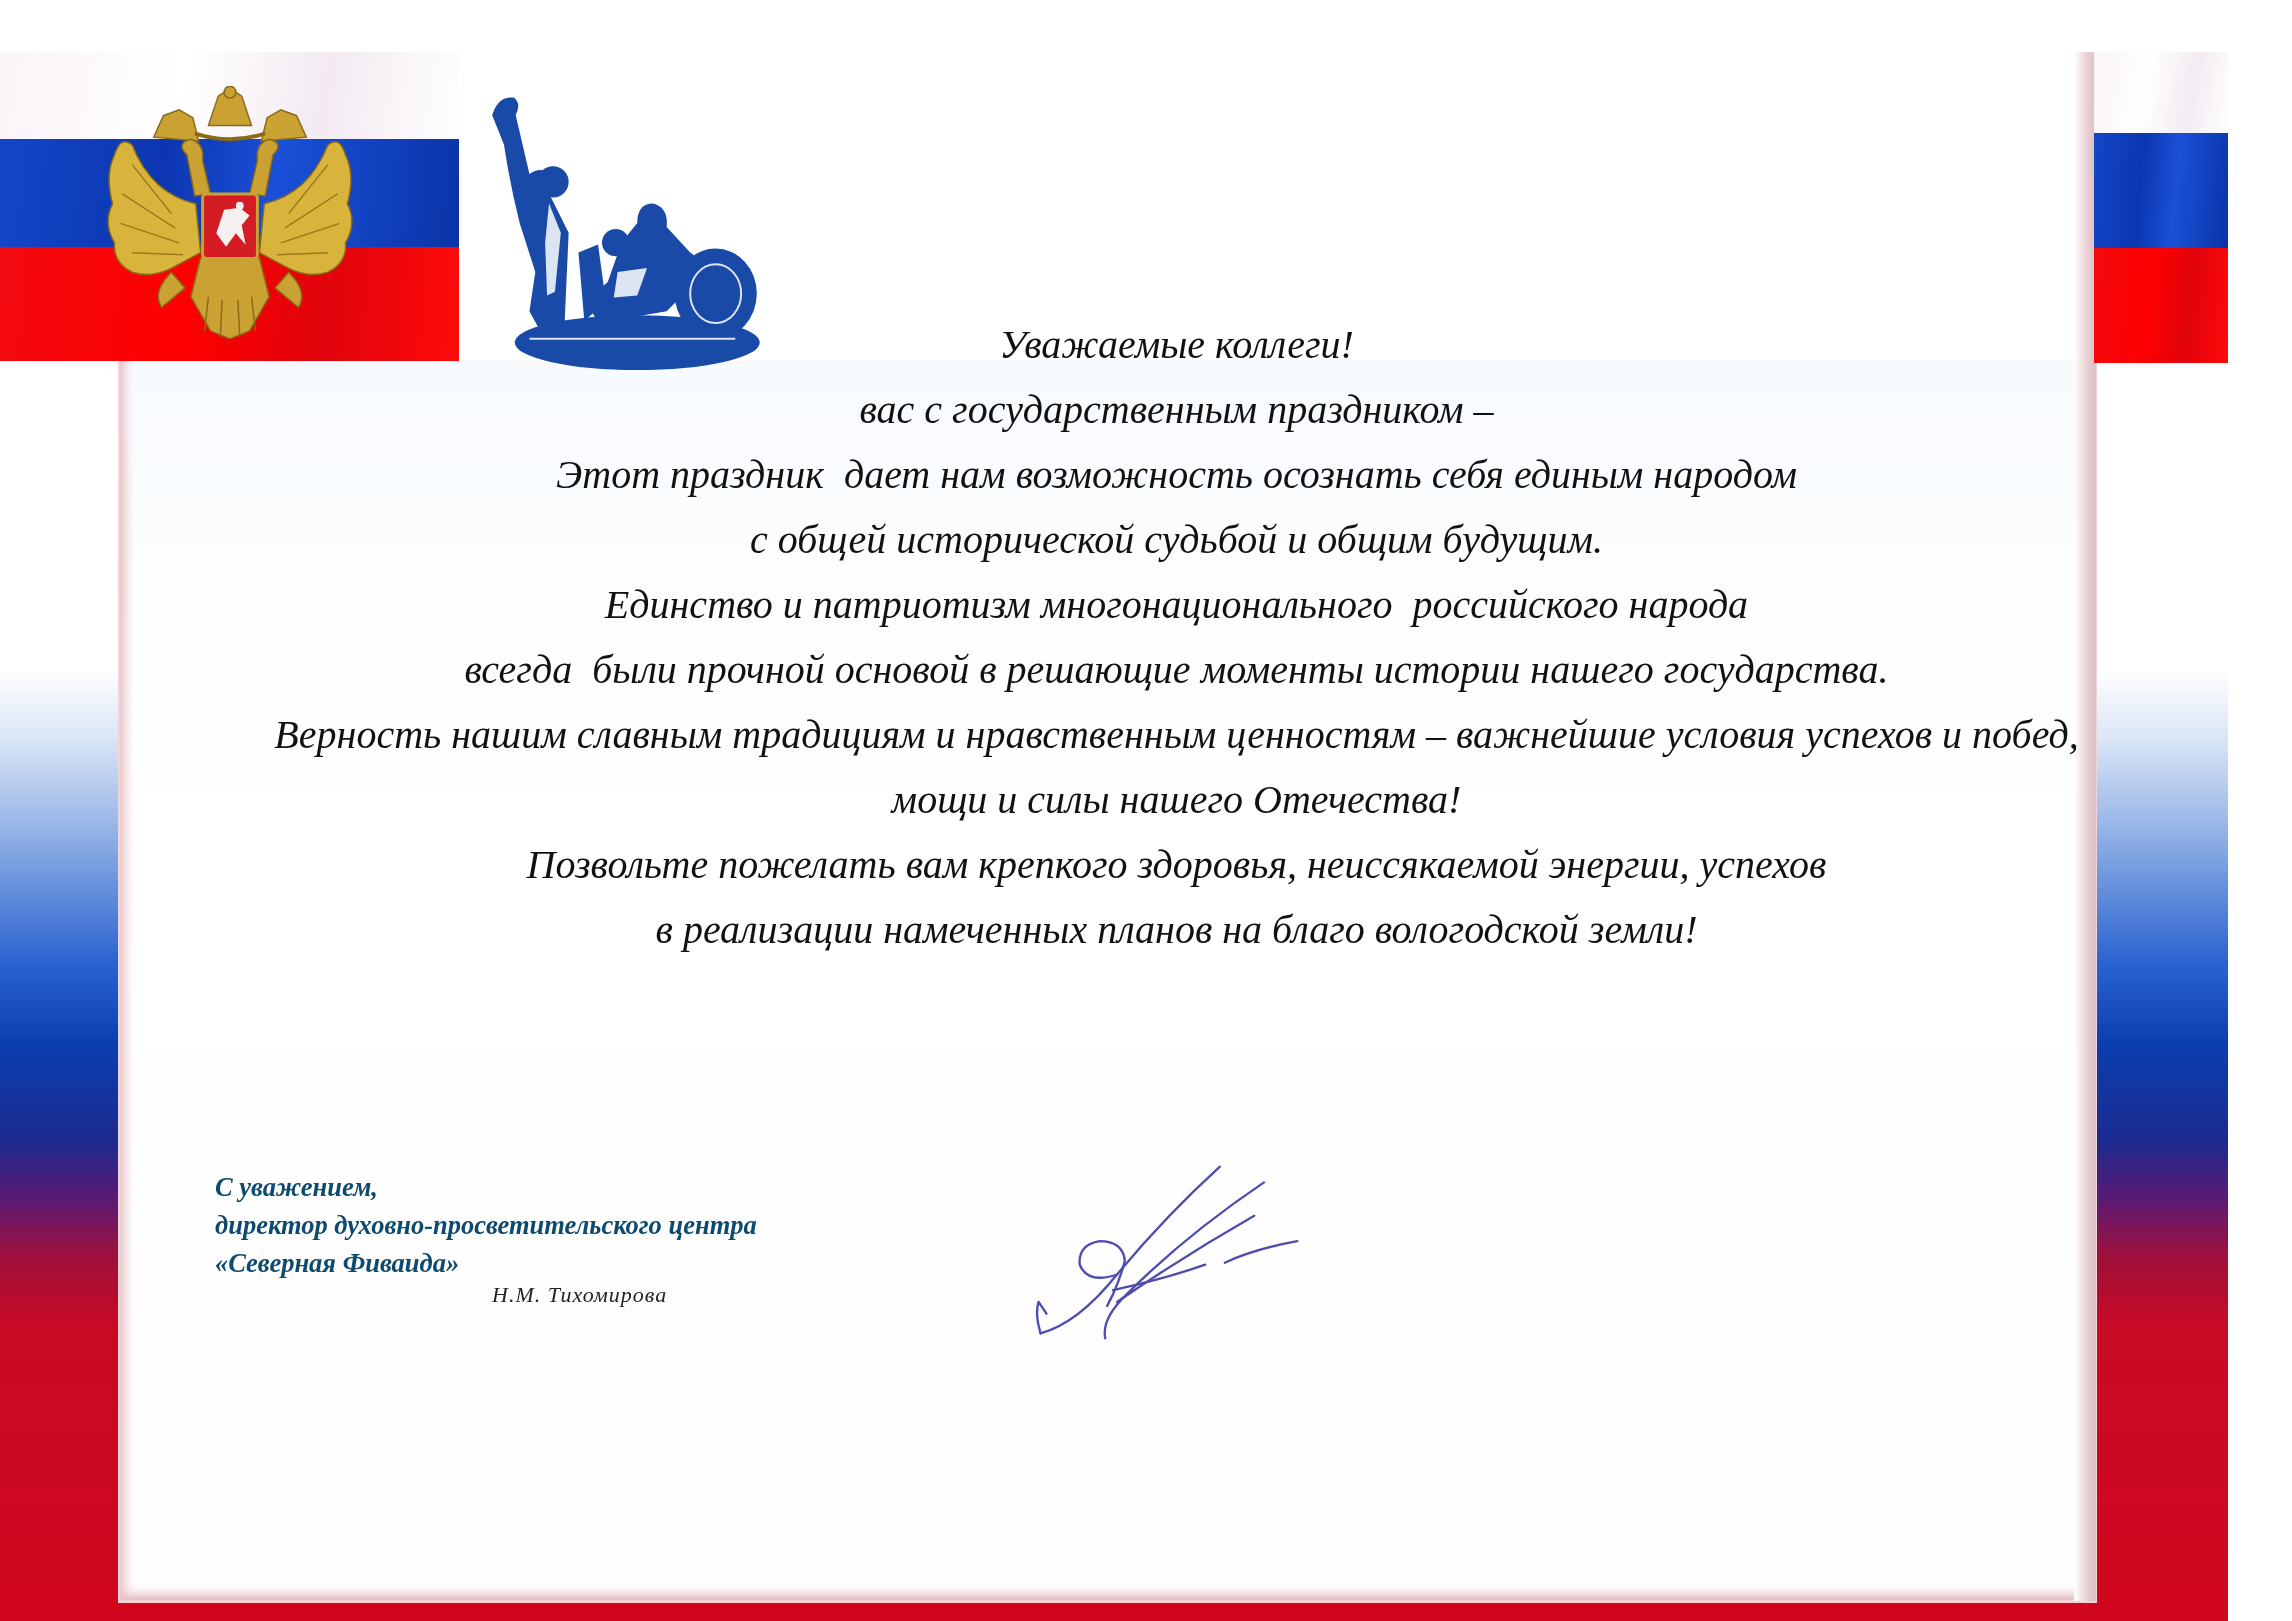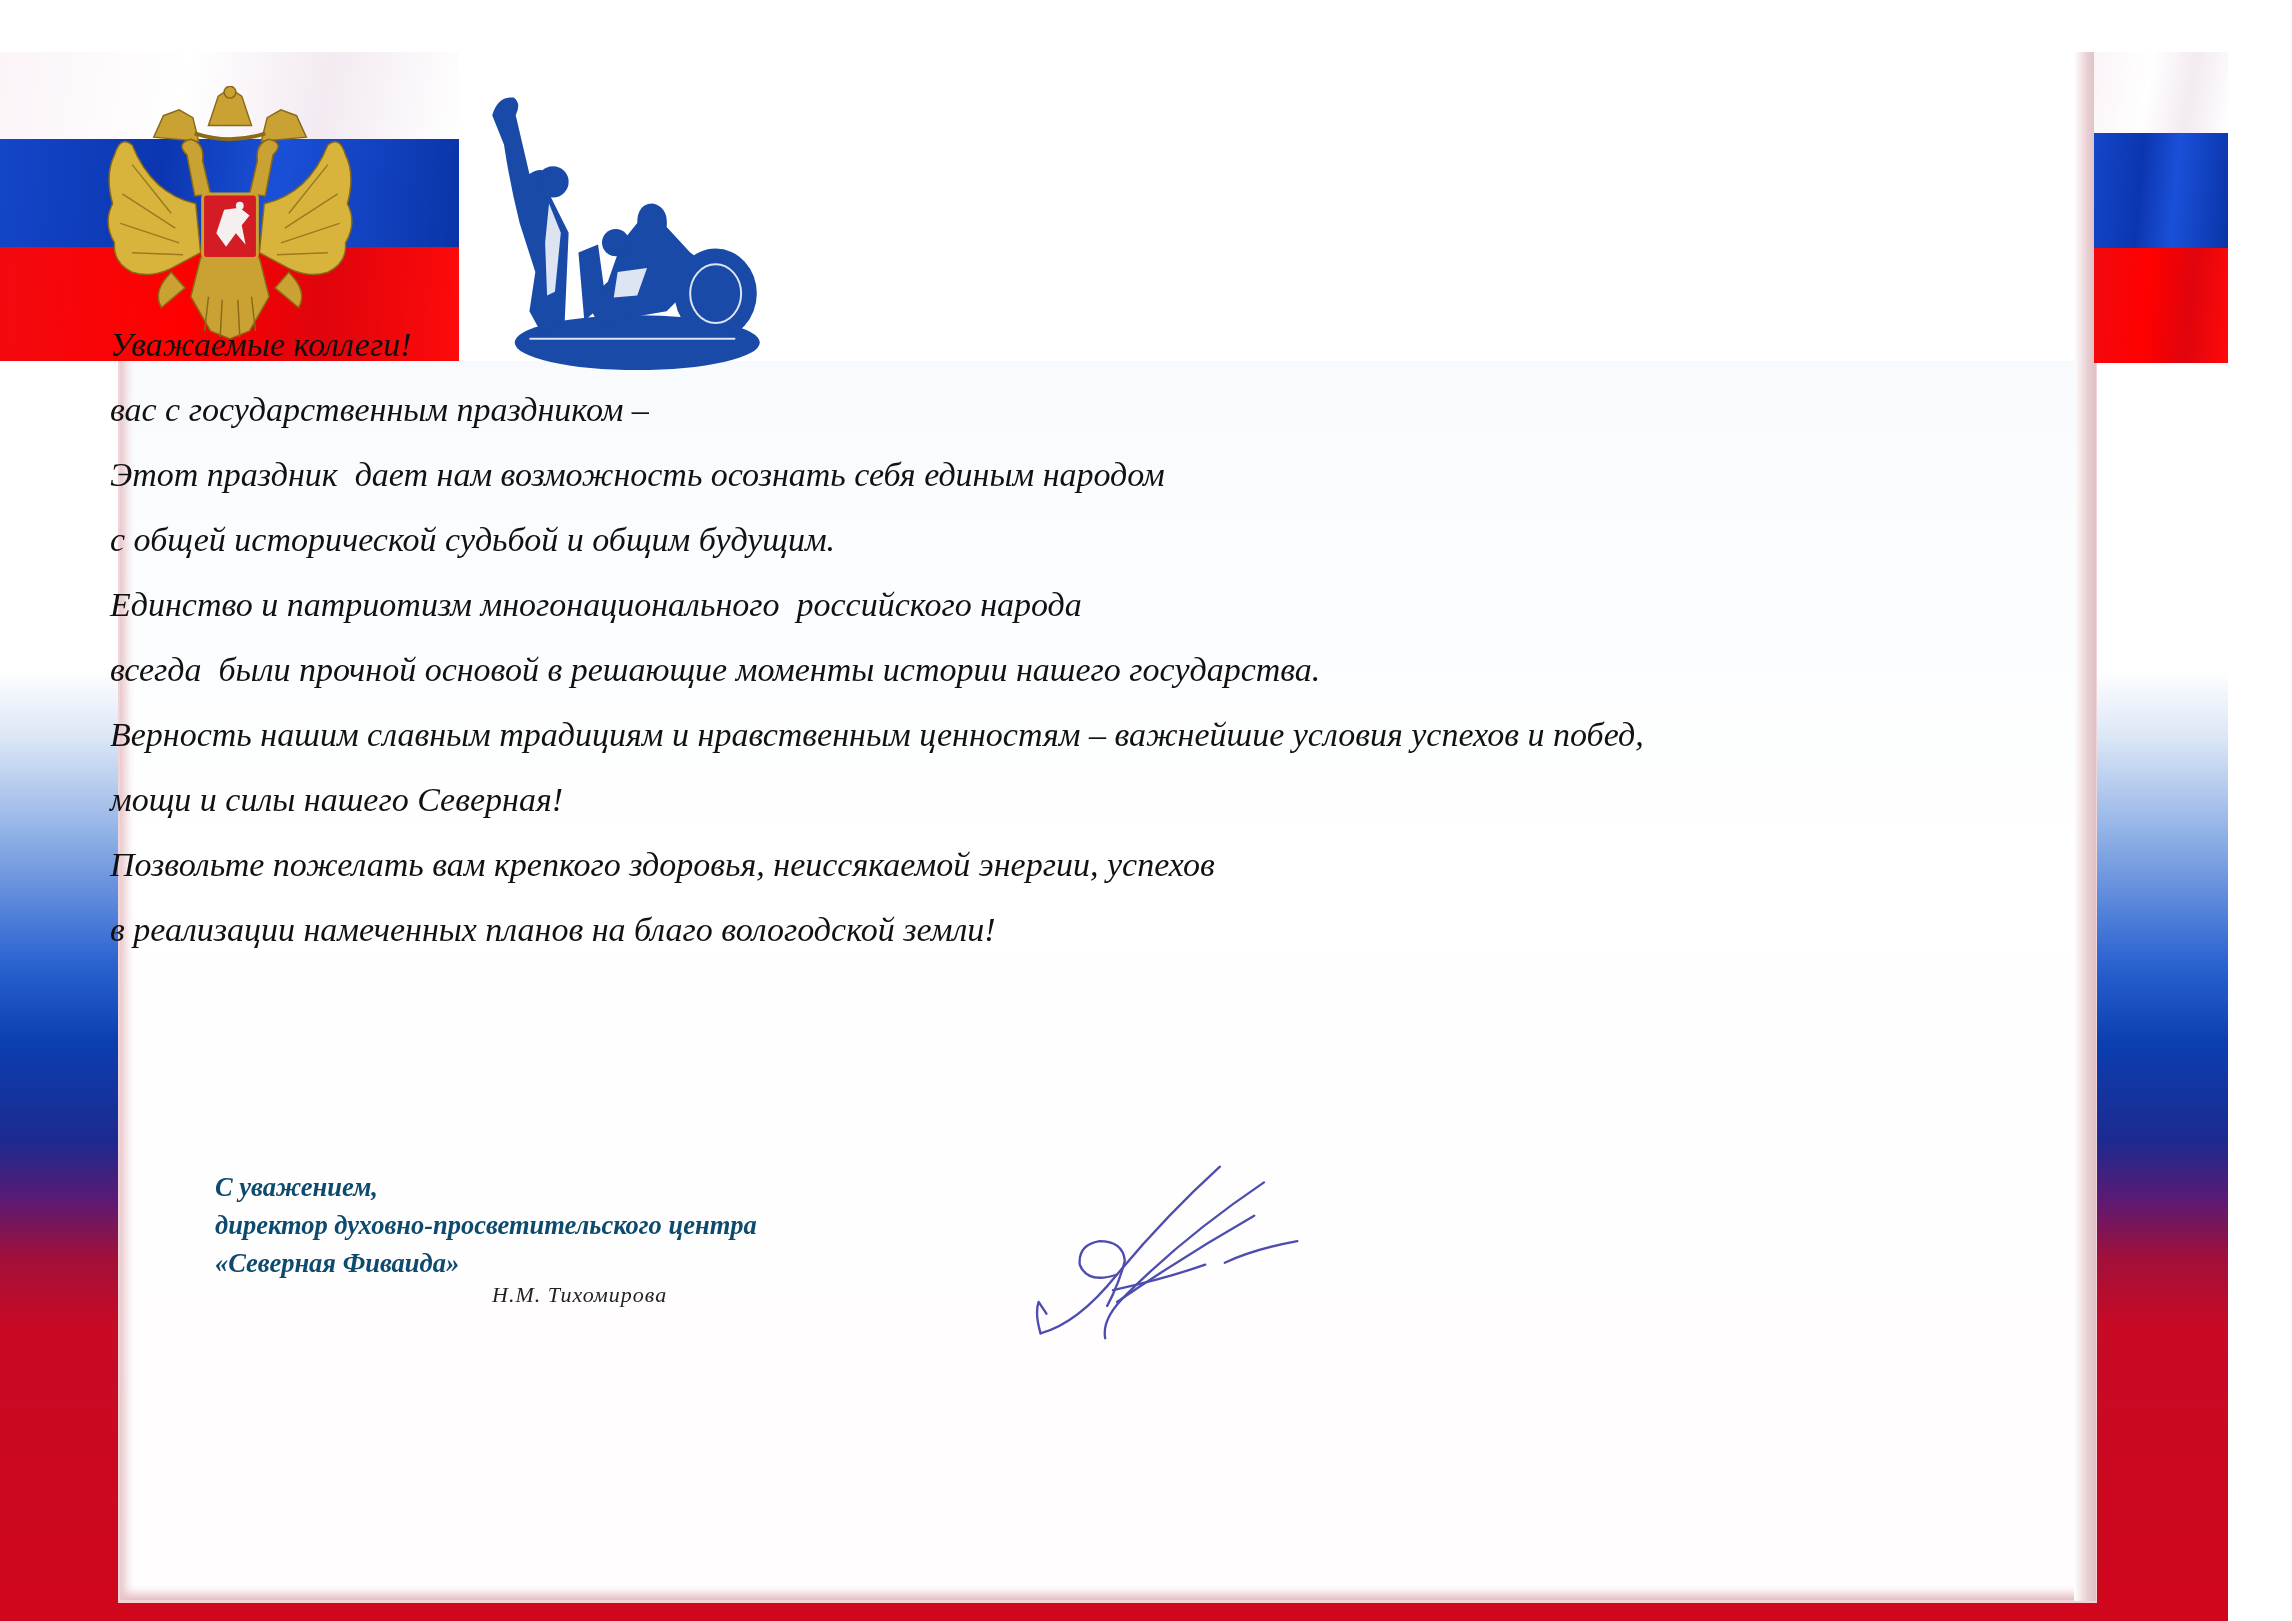--- a/index.html
+++ b/index.html
@@ -35,22 +35,22 @@
   .stripe.red { top:63%; height:37%; background:linear-gradient(95deg,#f20a10 0%,#ff0000 40%,#e0040c 70%,#ff0a0a 100%); }
   .flag-right .stripe.white { height:27%; }
   .flag-right .stripe.blue { top:26%; height:38%; }
   .emblem { position:absolute; left:93px; top:86px; width:274px; height:260px; }
   .statue { position:absolute; left:490px; top:76px; width:270px; height:296px; }
   .right-strip-shade {
     position:absolute; left:2074px; top:52px; width:21.6px; height:1549px;
     background:linear-gradient(to right,#ffffff,#e9cfd2 60%,#dcc0c4);
   }
   .greeting {
-    position:absolute; left:110px; top:312px; width:2117px; 
-    font-style:italic; font-size:34px; color:#111;
+    position:absolute; left:118px; top:312px; width:2117px; text-align:center;
+    font-style:italic; font-size:40px; color:#111;
   }
   .greeting .line { height:65px; line-height:65px; white-space:pre; }
   .sign-block {
     position:absolute; left:215px; top:1168px;
     font-style:italic; font-weight:bold; font-size:26.5px; color:#0c4a6e; line-height:38px;
   }
   .sign-name {
     position:absolute; left:492px; top:1282px;
     font-style:italic; font-size:22px; color:#222; letter-spacing:1px;
   }
@@ -136,21 +136,21 @@
 </div>
 
 <div class="greeting">
   <div class="line">Уважаемые коллеги!</div>
   <div class="line">вас с государственным праздником –</div>
   <div class="line">Этот праздник  дает нам возможность осознать себя единым народом</div>
   <div class="line">с общей исторической судьбой и общим будущим.</div>
   <div class="line">Единство и патриотизм многонационального  российского народа</div>
   <div class="line">всегда  были прочной основой в решающие моменты истории нашего государства.</div>
   <div class="line">Верность нашим славным традициям и нравственным ценностям – важнейшие условия успехов и побед,</div>
-  <div class="line">мощи и силы нашего Северная!</div>
+  <div class="line">мощи и силы нашего Отечества!</div>
   <div class="line">Позвольте пожелать вам крепкого здоровья, неиссякаемой энергии, успехов</div>
   <div class="line">в реализации намеченных планов на благо вологодской земли!</div>
 </div>
 
 <div class="sign-block">
   <div>С уважением,</div>
   <div>директор духовно-просветительского центра</div>
   <div>«Северная Фиваида»</div>
 </div>
 <div class="sign-name">Н.М. Тихомирова</div>

